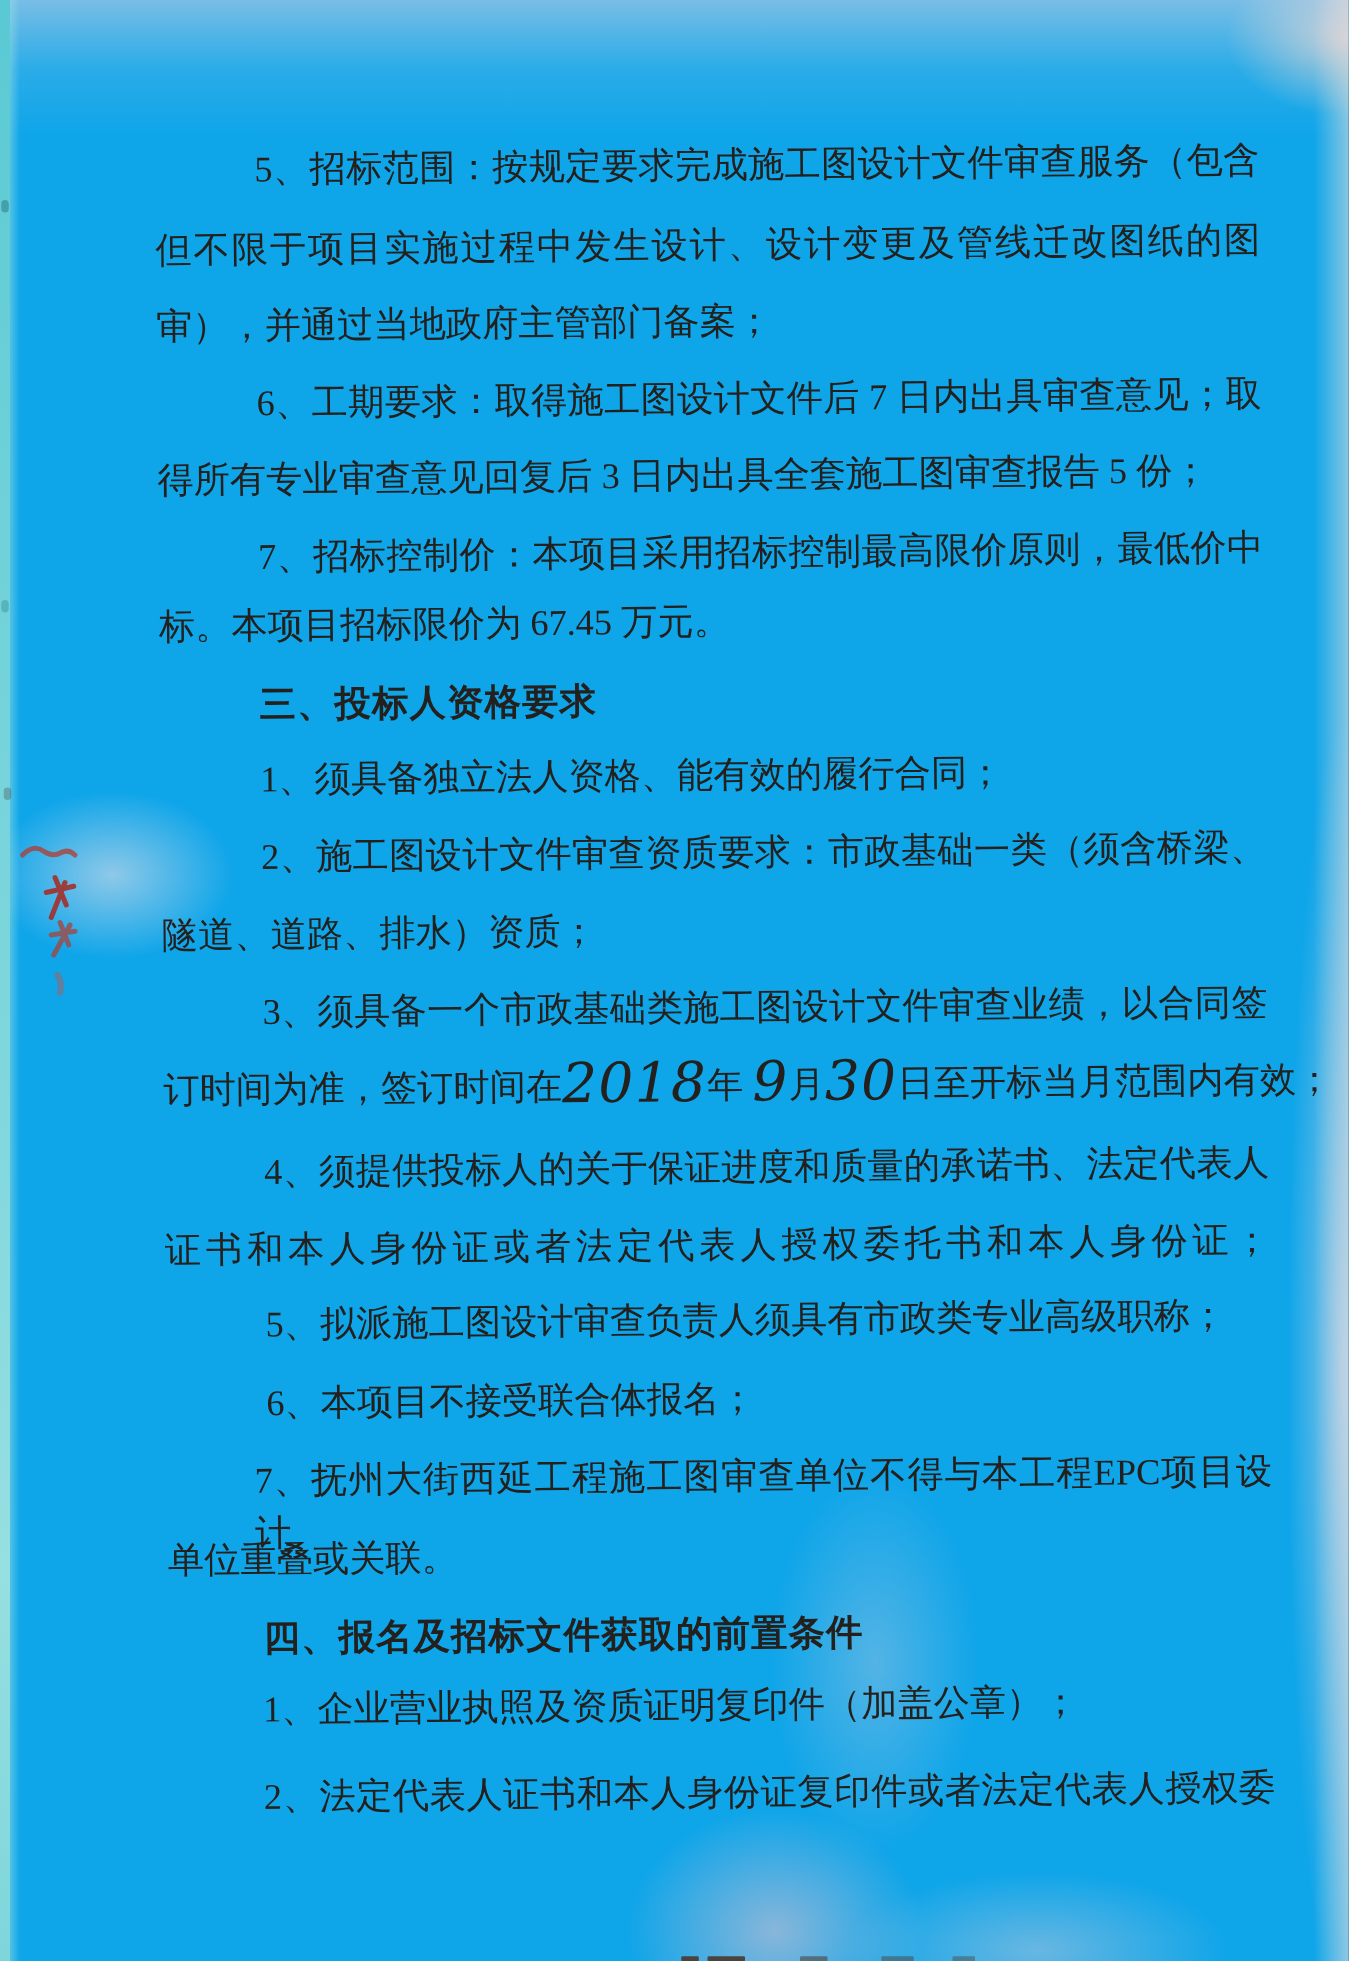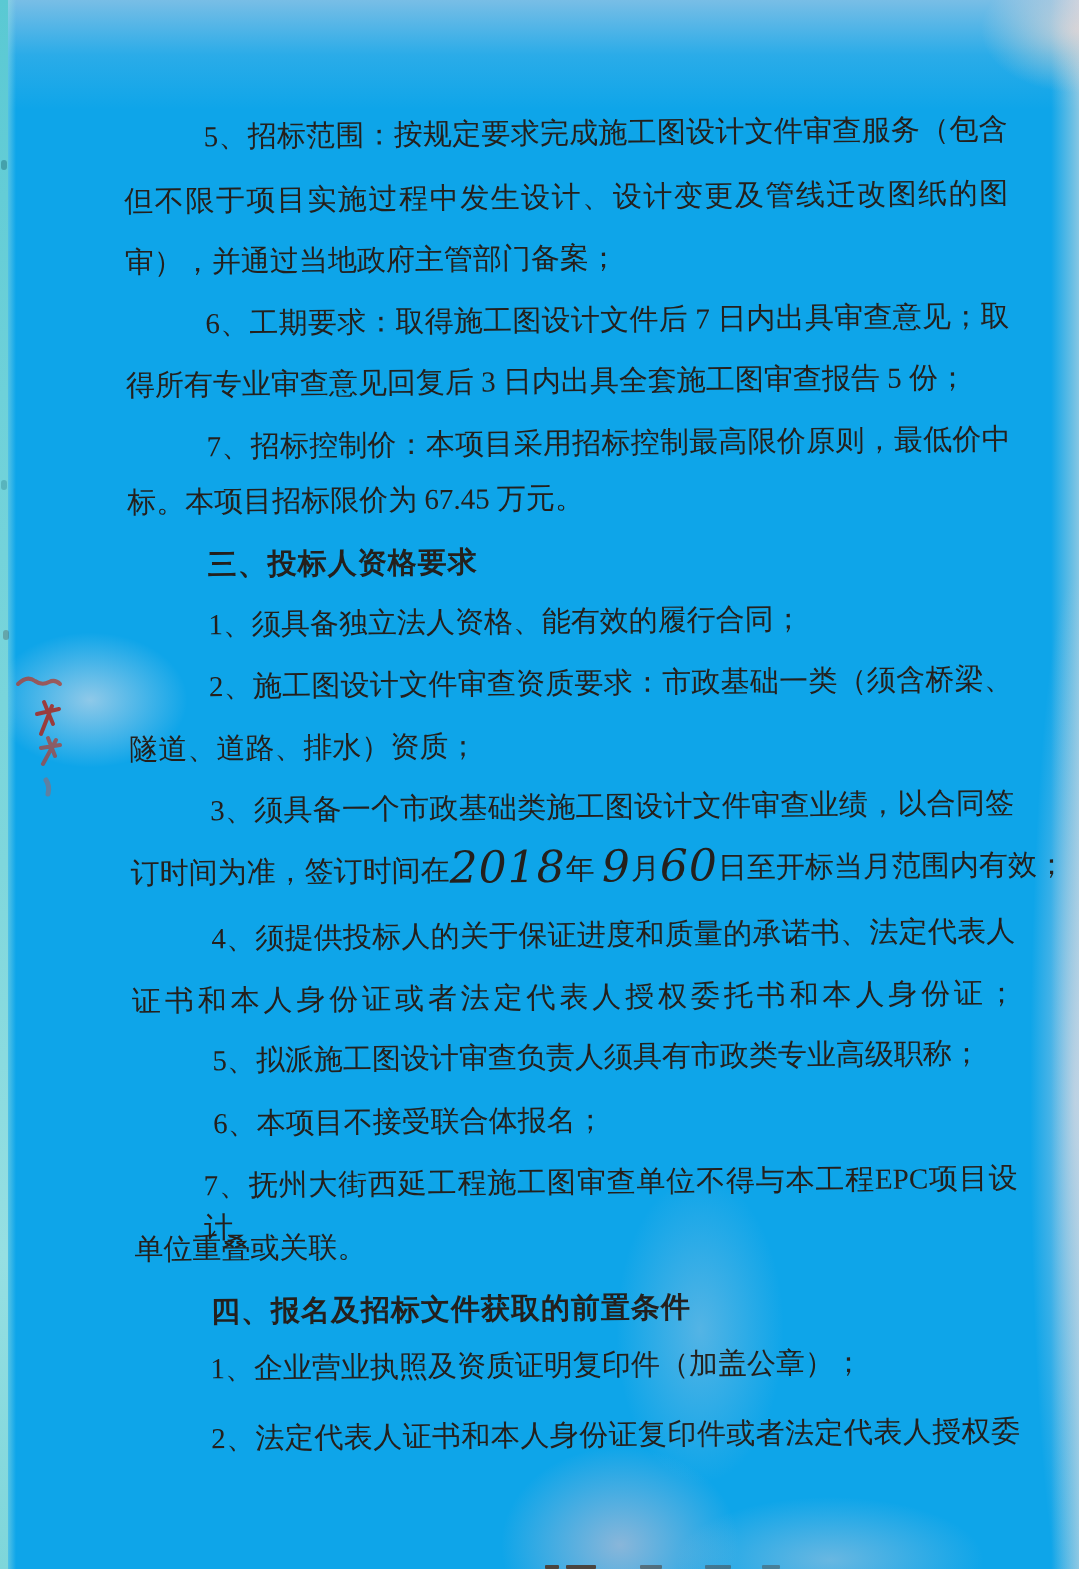--- a/index.html
+++ b/index.html
@@ -89,21 +89,21 @@
       <div class="line" style="left: 130px; top: 237px;"><span>审），并通过当地政府主管部门备案；</span></div>
       <div class="line full" style="left: 210px; top: 299px; width: 804px;"><span>6、工期要求：取得施工图设计文件后 7 日内出具审查意见；取</span></div>
       <div class="line" style="left: 130px; top: 360px;"><span>得所有专业审查意见回复后 3 日内出具全套施工图审查报告 5 份；</span></div>
       <div class="line full" style="left: 210px; top: 422px; width: 804px;"><span>7、招标控制价：本项目采用招标控制最高限价原则，最低价中</span></div>
       <div class="line" style="left: 130px; top: 477px;"><span>标。本项目招标限价为 67.45 万元。</span></div>
       <div class="line bold" style="left: 210px; top: 540px;"><span>三、投标人资格要求</span></div>
       <div class="line" style="left: 210px; top: 600px;"><span>1、须具备独立法人资格、能有效的履行合同；</span></div>
       <div class="line full" style="left: 210px; top: 662px; width: 804px;"><span>2、施工图设计文件审查资质要求：市政基础一类（须含桥梁、</span></div>
       <div class="line" style="left: 130px; top: 724px;"><span>隧道、道路、排水）资质；</span></div>
       <div class="line full" style="left: 210px; top: 786px; width: 804px;"><span>3、须具备一个市政基础类施工图设计文件审查业绩，以合同签</span></div>
-      <div class="line" style="left: 130px; top: 848px;"><span>订时间为准，签订时间在</span><span class="hand">2018</span><span>年 </span><span class="hand">9</span><span>月</span><span class="hand">60</span><span>日至开标当月范围内有效；</span></div>
+      <div class="line" style="left: 130px; top: 848px;"><span>订时间为准，签订时间在</span><span class="hand">2018</span><span>年 </span><span class="hand">9</span><span>月</span><span class="hand">30</span><span>日至开标当月范围内有效；</span></div>
       <div class="line full" style="left: 210px; top: 914px; width: 804px;"><span>4、须提供投标人的关于保证进度和质量的承诺书、法定代表人</span></div>
       <div class="line full" style="left: 130px; top: 976px; width: 884px;"><span>证书和本人身份证或者法定代表人授权委托书和本人身份证；</span></div>
       <div class="line" style="left: 210px; top: 1036px;"><span>5、拟派施工图设计审查负责人须具有市政类专业高级职称；</span></div>
       <div class="line" style="left: 210px; top: 1099px;"><span>6、本项目不接受联合体报名；</span></div>
       <div class="line full" style="left: 200px; top: 1161px; width: 814px;"><span>7、抚州大街西延工程施工图审查单位不得与本工程EPC项目设计</span></div>
       <div class="line" style="left: 130px; top: 1224px;"><span>单位重叠或关联。</span></div>
       <div class="line bold" style="left: 206px; top: 1287px;"><span>四、报名及招标文件获取的前置条件</span></div>
       <div class="line" style="left: 205px; top: 1344px;"><span>1、企业营业执照及资质证明复印件（加盖公章）；</span></div>
       <div class="line full" style="left: 205px; top: 1414px; width: 809px;"><span>2、法定代表人证书和本人身份证复印件或者法定代表人授权委</span></div>
     </div>

